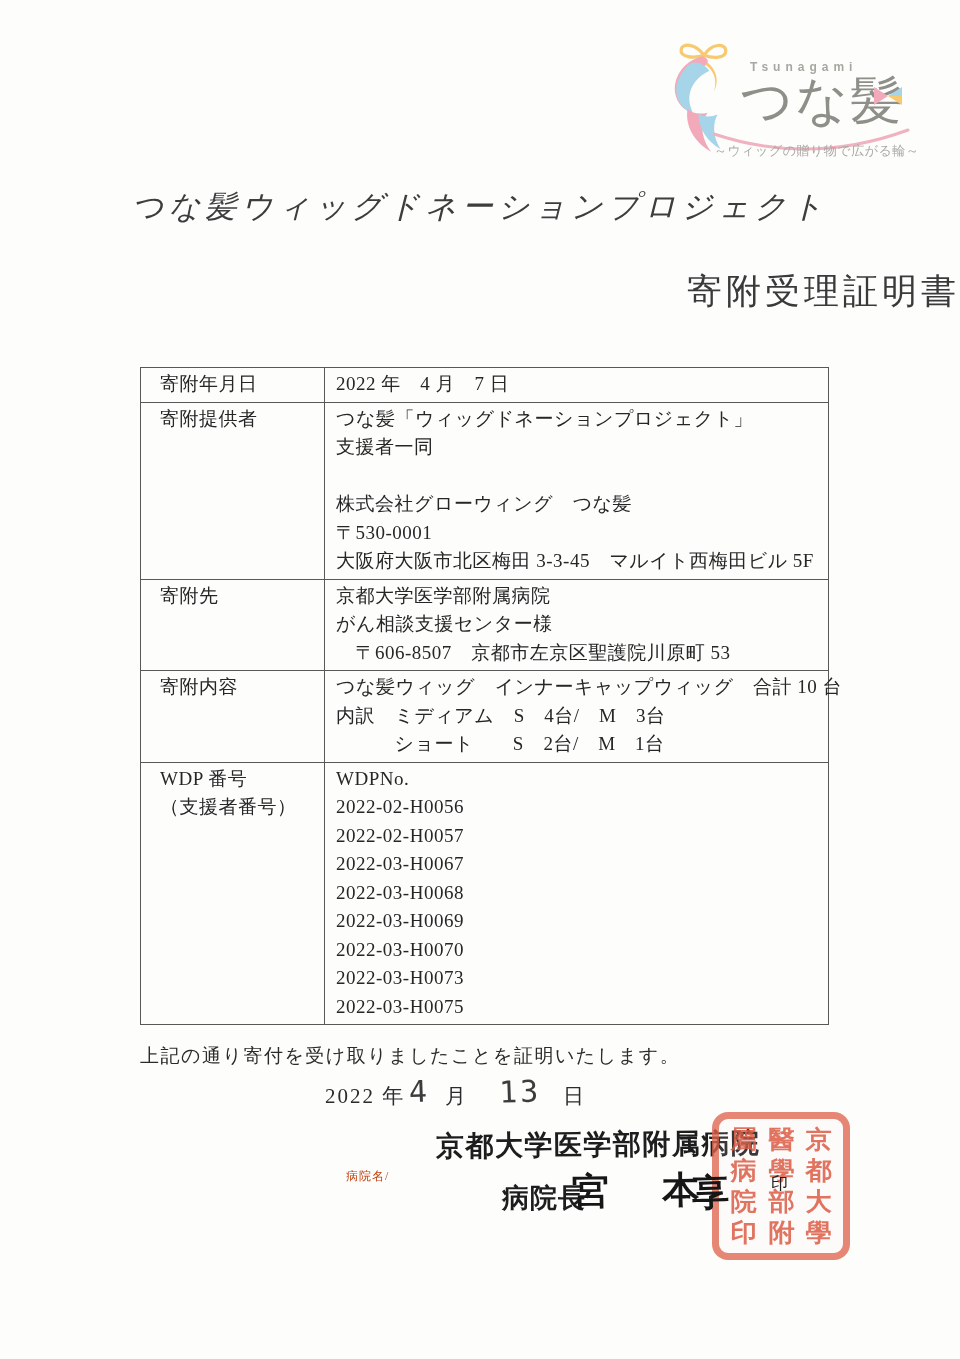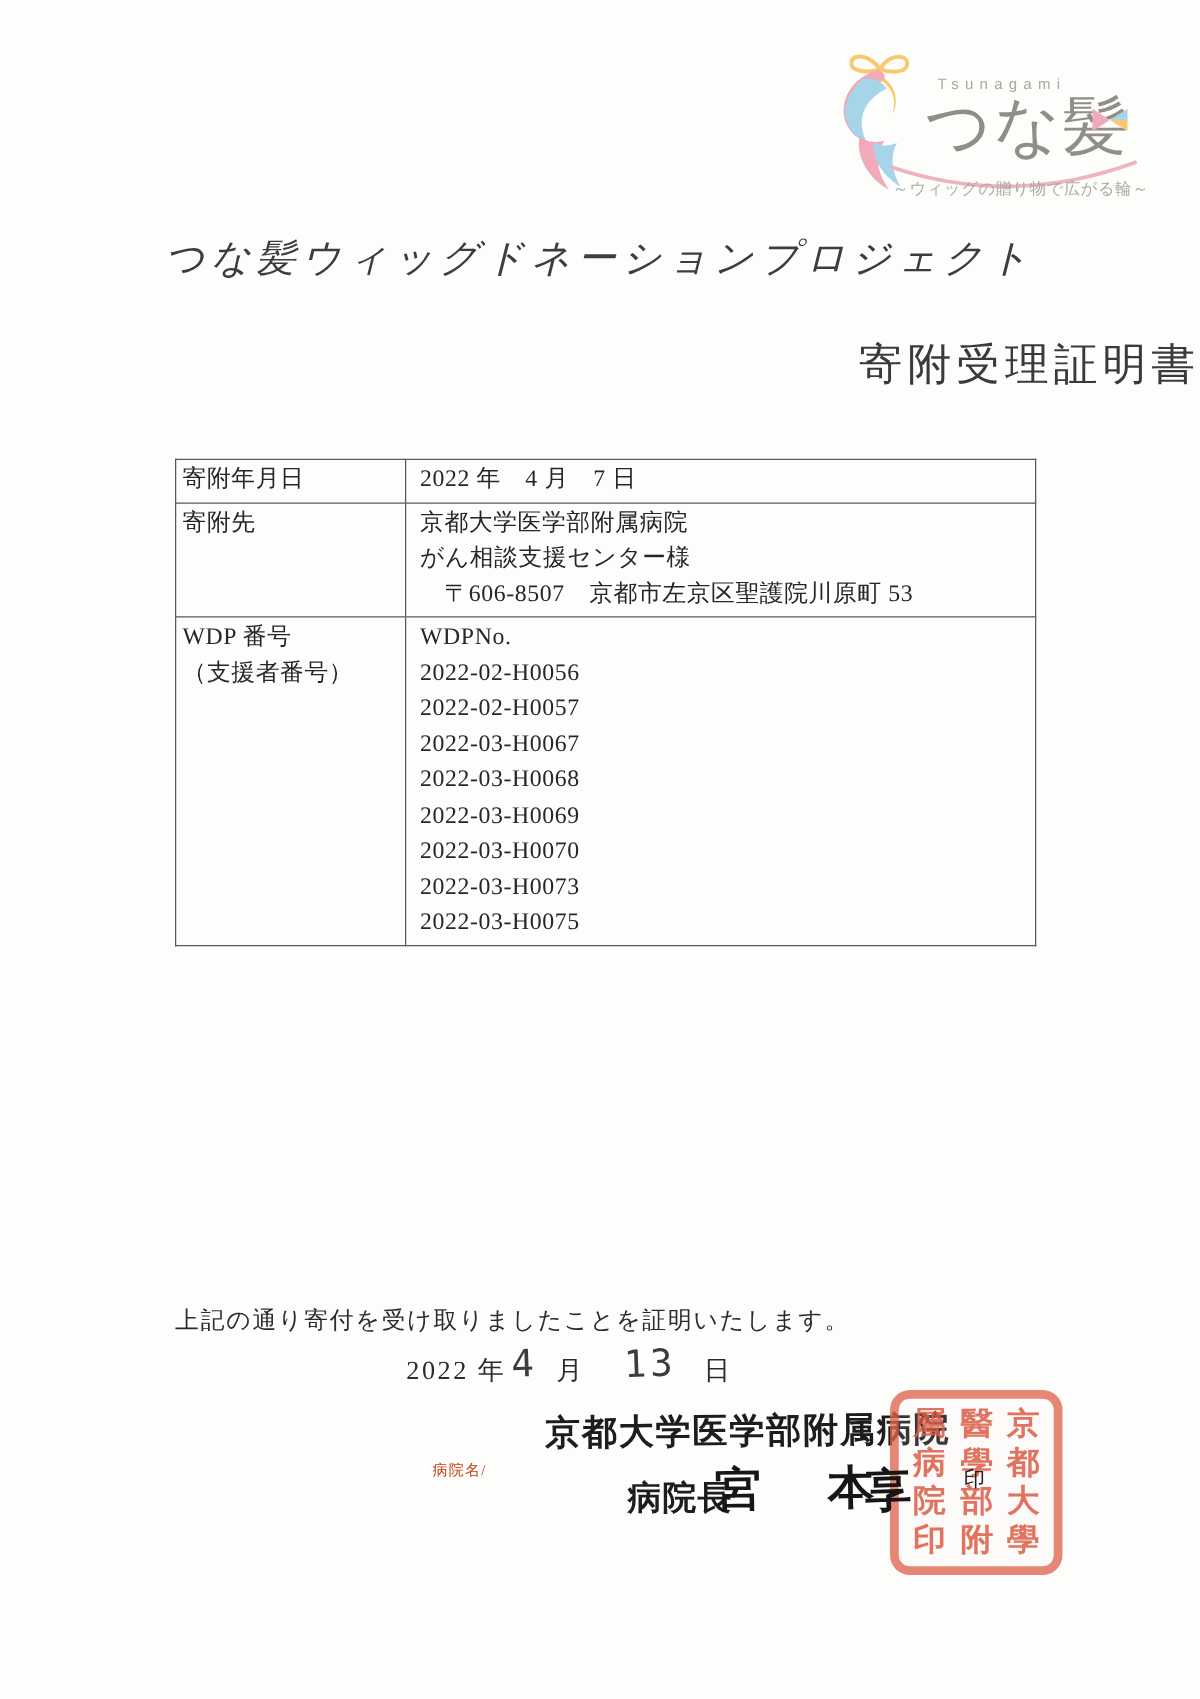--- a/index.html
+++ b/index.html
@@ -8,39 +8,39 @@
     position:relative; width:960px; height:1359px; margin:0 auto;
     background:#fdfdfc; overflow:hidden;
     font-family:"Liberation Serif","DejaVu Serif",serif;
     color:#2e2e2e;
   }
 
   
   .logo { position:absolute; left:652px; top:34px; width:268px; height:130px; }
   .logo-icon { position:absolute; left:10px; top:4px; width:82px; height:122px; }
   .brand-en { position:absolute; left:98px; top:26px; font-family:"Liberation Sans","DejaVu Sans",sans-serif;
-    font-size:12px; letter-spacing:5px; color:#a7a7a2; font-weight:400; }
+    font-size:12px; letter-spacing:5px; color:#a7a7a2; font-weight:700; }
   .brand-jp { position:absolute; left:88px; top:32px; font-size:52px; color:#8f8f8a;
     font-weight:400; letter-spacing:2px; font-family:"Liberation Sans","DejaVu Sans",sans-serif; }
   .logo-bow2 { position:absolute; left:218px; top:48px; width:36px; height:28px; }
   .logo-curve { position:absolute; left:58px; top:92px; width:202px; height:32px; }
   .tagline { position:absolute; left:62px; top:108px; font-size:13px; color:#a9a9a4;
     letter-spacing:0.5px; font-family:"Liberation Sans","DejaVu Sans",sans-serif; white-space:nowrap; }
 
   
   .doc-title { position:absolute; left:0; top:186px; width:100%; text-align:center;
     font-size:31px; letter-spacing:5px; color:#3d3d3d; font-weight:500; white-space:nowrap;font-style:italic; }
   .doc-subtitle { position:absolute; left:0; top:268px; width:100%; text-align:right;
     font-size:35px; letter-spacing:4px; color:#3a3a3a; font-weight:500; }
 
   
   .cert-table { position:absolute; left:140px; top:367px; width:689px;
     border-collapse:collapse; table-layout:fixed; }
   .cert-table td { border:1.5px solid #585858; vertical-align:top; }
-  .cert-table .lbl { width:184px; padding:2px 6px 3px 5px; }
+  .cert-table .lbl { width:184px; padding:2px 6px 3px 19px; }
   .cert-table .val { padding:2px 8px 3px 11px; }
   .lline, .vline { font-size:19px; line-height:28.5px; color:#262626;
     letter-spacing:0.5px; min-height:28.5px; white-space:pre; }
 
   
   .certify { position:absolute; left:140px; top:1043px; font-size:19px;
     letter-spacing:1.5px; color:#2b2b2b; }
   .date-line { position:absolute; left:5px; top:1076px; width:100%; height:40px;padding-left:28px; }
   .date-line span { position:absolute; font-size:21px; color:#2b2b2b; letter-spacing:2px; }
   .d-year { left:320px; top:6px; }
@@ -113,26 +113,49 @@
         <tr>
       <td class="lbl">
             <div class="lline">寄附年月日</div>
           </td>
       <td class="val">
             <div class="vline">2022 年　4 月　7 日</div>
           </td>
     </tr>
     <tr>
       <td class="lbl">
+            <div class="lline">寄附提供者</div>
+          </td>
+      <td class="val">
+        <div class="vline">つな髪「ウィッグドネーションプロジェクト」</div>
+        <div class="vline">支援者一同</div>
+        <div class="vline"></div>
+        <div class="vline">株式会社グローウィング　つな髪</div>
+        <div class="vline">〒530-0001</div>
+        <div class="vline">大阪府大阪市北区梅田 3-3-45　マルイト西梅田ビル 5F</div>
+      </td>
+    </tr>
+    <tr>
+      <td class="lbl">
             <div class="lline">寄附先</div>
           </td>
       <td class="val">
         <div class="vline">京都大学医学部附属病院</div>
         <div class="vline">がん相談支援センター様</div>
         <div class="vline">　〒606-8507　京都市左京区聖護院川原町 53</div>
+      </td>
+    </tr>
+    <tr>
+      <td class="lbl">
+            <div class="lline">寄附内容</div>
+          </td>
+      <td class="val">
+        <div class="vline">つな髪ウィッグ　インナーキャップウィッグ　合計 10 台</div>
+        <div class="vline">内訳　ミディアム　S　4台/　M　3台</div>
+        <div class="vline">　　　ショート　　S　2台/　M　1台</div>
       </td>
     </tr>
     <tr>
       <td class="lbl">
         <div class="lline">WDP 番号</div>
         <div class="lline">（支援者番号）</div>
       </td>
       <td class="val">
         <div class="vline">WDPNo.</div>
         <div class="vline">2022-02-H0056</div>

